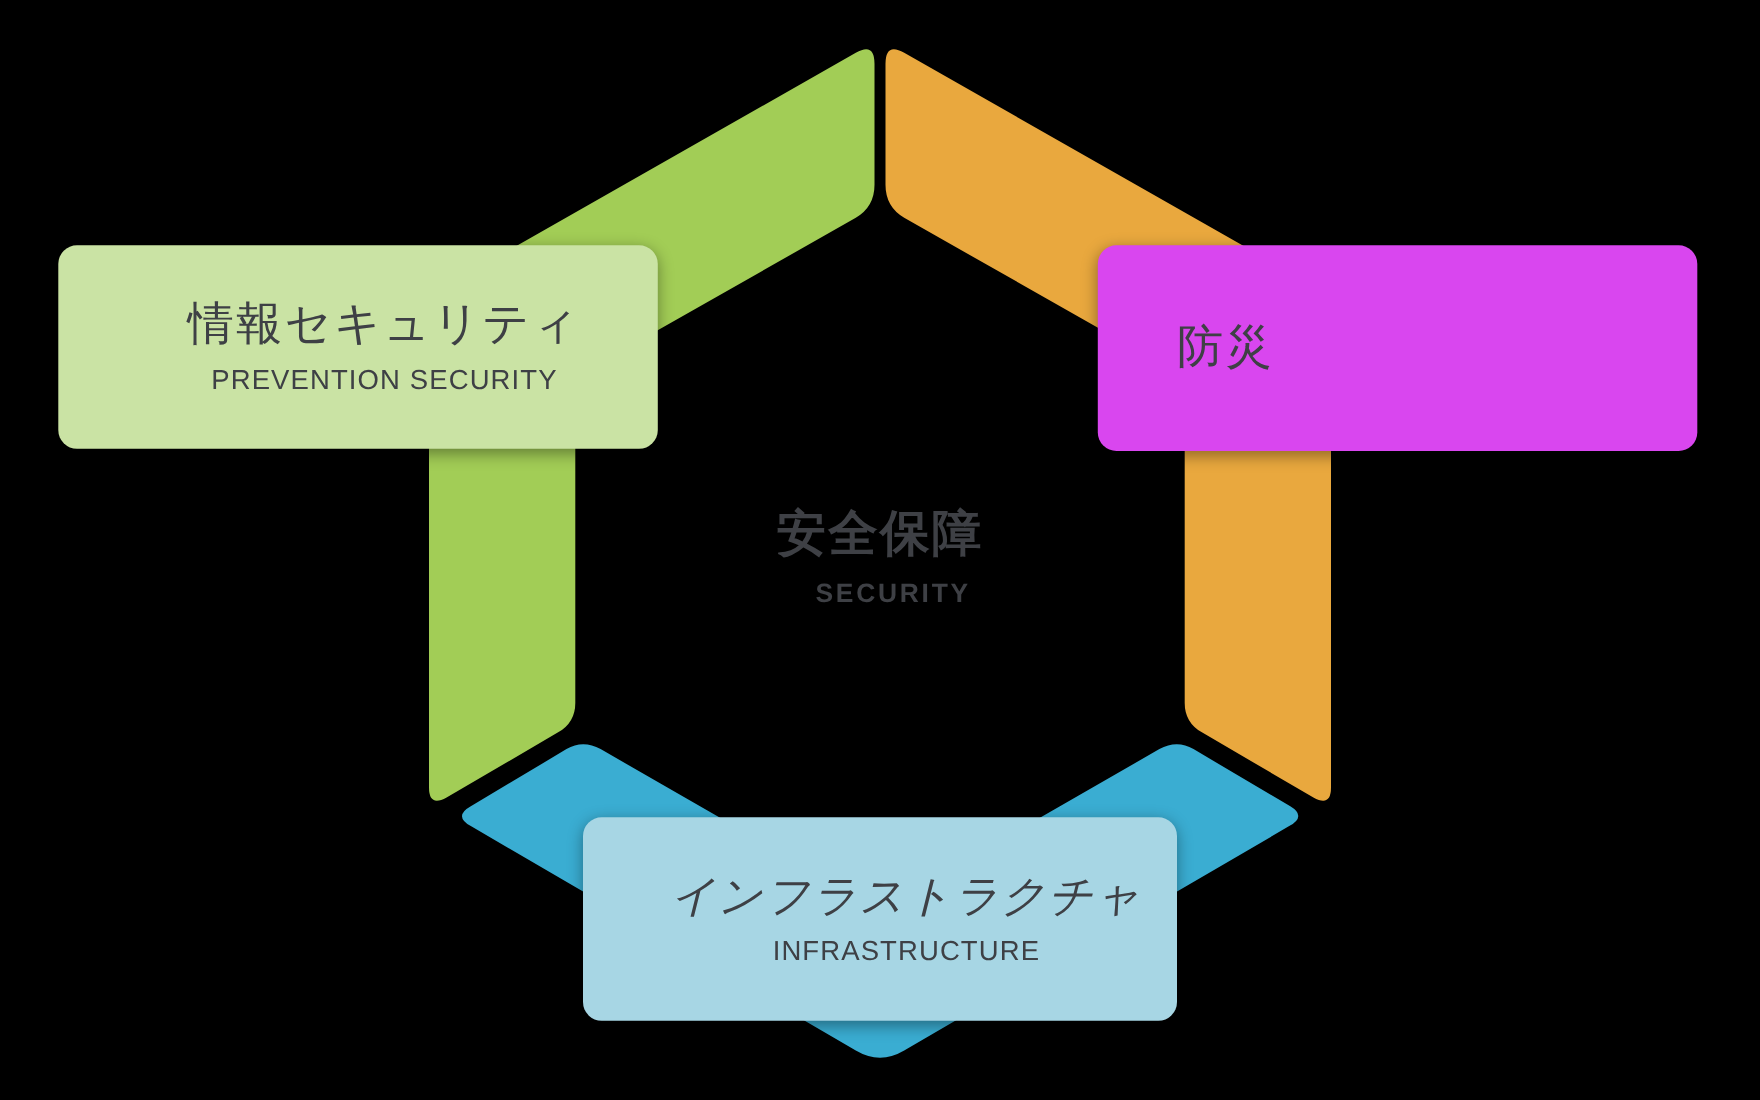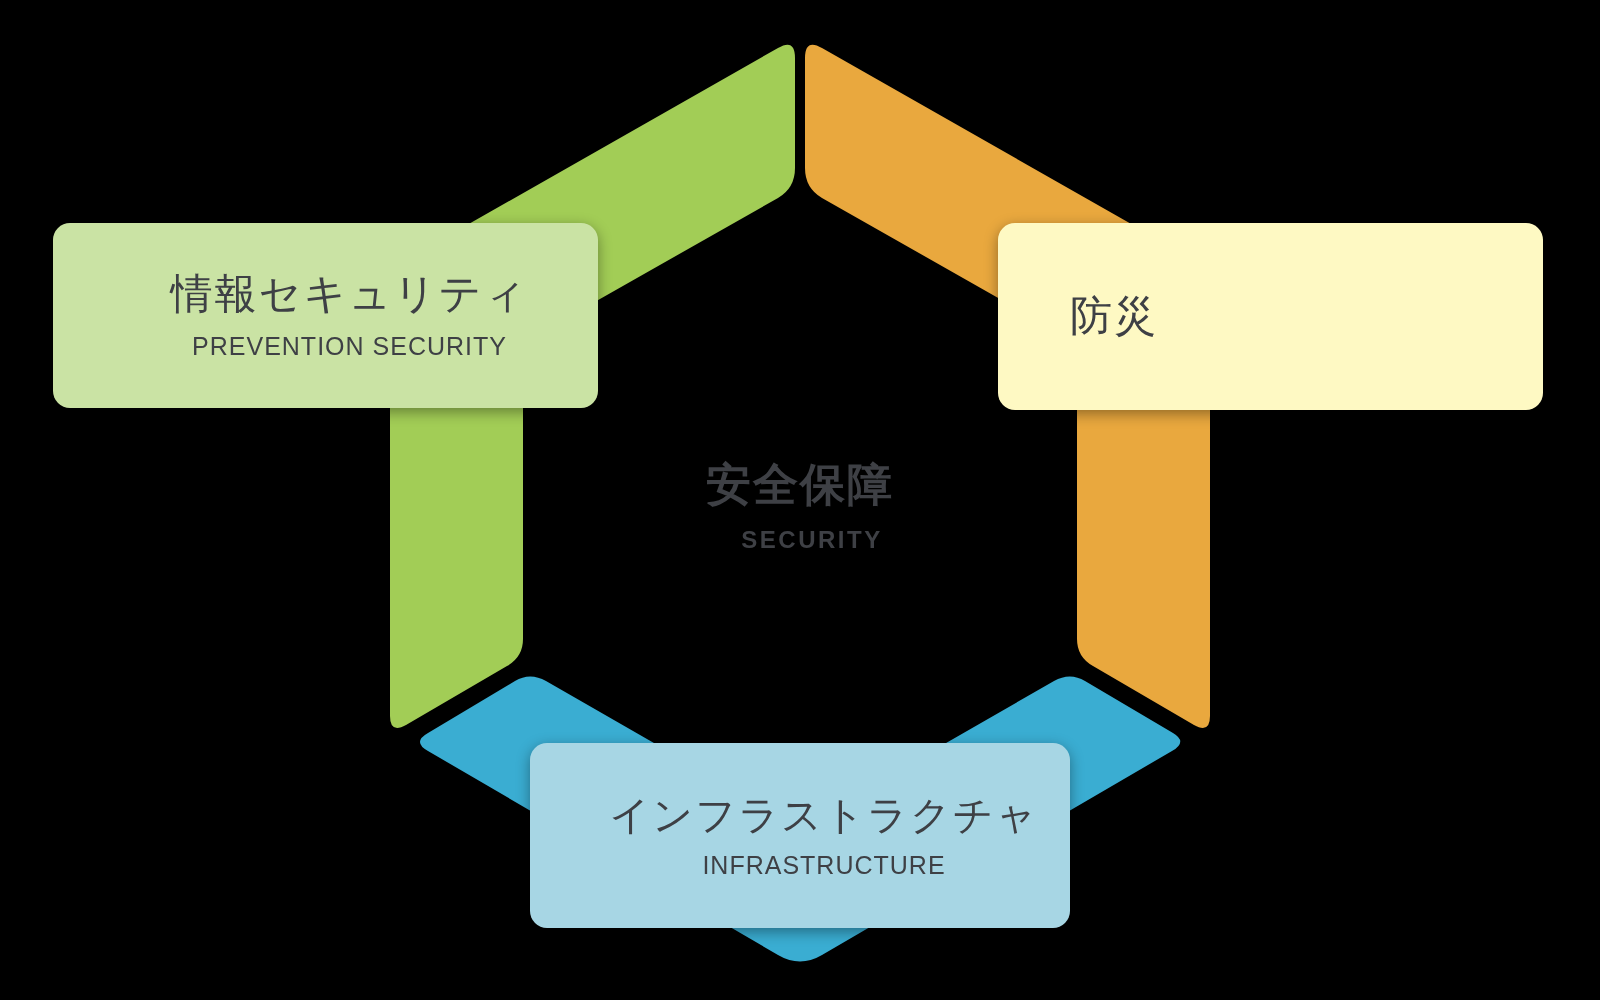--- a/index.html
+++ b/index.html
@@ -43,21 +43,21 @@
     font-size: 25px;
     line-height: 1;
     letter-spacing: 1px;
     margin-top: 17px;
     white-space: nowrap;
   }
   #box-information-security { left: 53px;  top: 223px; width: 545px; height: 185px; }
   #box-disaster-prevention  { left: 998px; top: 223px; width: 545px; height: 187px;
                               align-items: flex-start; padding-left: 72px; }
   #box-infrastructure       { left: 530px; top: 743px; width: 540px; height: 185px; }
-  #box-infrastructure .jp   { font-size: 40px; }
+  #box-infrastructure .jp   { font-size: 40px; font-style: italic; }
 
   .center-label {
     position: absolute;
     left: 0;
     top: 462px;
     width: 100%;
     display: flex;
     flex-direction: column;
     align-items: center;
     pointer-events: none;
@@ -90,21 +90,21 @@
              L1067,337 Q1077,343 1077,355 L1077,639 Q1077,657 1093,666 L1194,725 Q1210,734 1210,716 Z" fill="#e9a83e"></path>
     <path d="M428,733 L515,681 Q530,672 546,681 L788,820 Q800,827 812,820 L1054,681 Q1070,672 1085,681
              L1173,733 Q1188,742 1172,751 L822,955 Q800,968 778,955 L428,751 Q412,742 428,733 Z" fill="#3aadd2"></path>
   </svg>
 
   <div class="box" id="box-information-security" style="background-color: rgb(202, 227, 164);">
     <div class="jp">情報セキュリティ</div>
     <div class="en">PREVENTION SECURITY</div>
   </div>
 
-  <div class="box" id="box-disaster-prevention" style="background-color: #fef9c3; font-family: Liberation Serif, serif;">
+  <div class="box" id="box-disaster-prevention" style="background-color: #d946ef; font-family: Liberation Serif, serif;">
     <div class="jp">防災</div>
   </div>
 
   <div class="box" id="box-infrastructure" style="background-color: rgb(167, 214, 228);">
     <div class="jp">インフラストラクチャ</div>
     <div class="en">INFRASTRUCTURE</div>
   </div>
 
   <div class="center-label">
     <div class="jp">安全保障</div>

